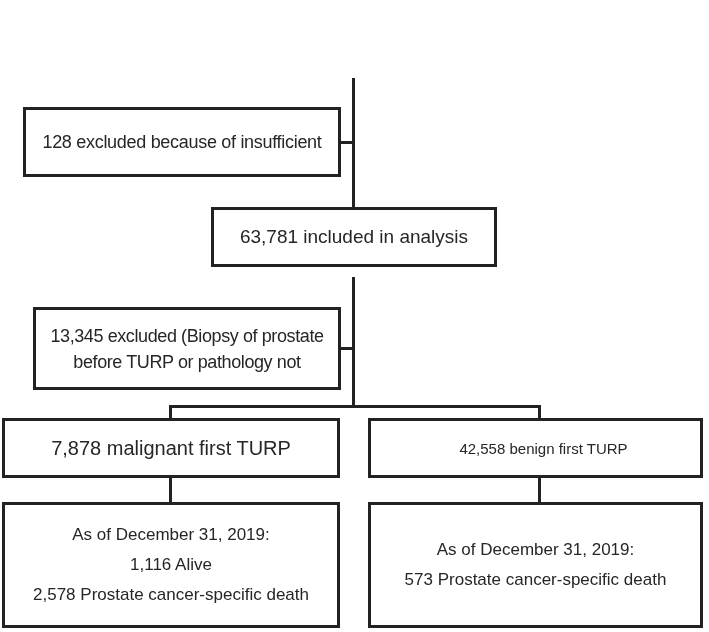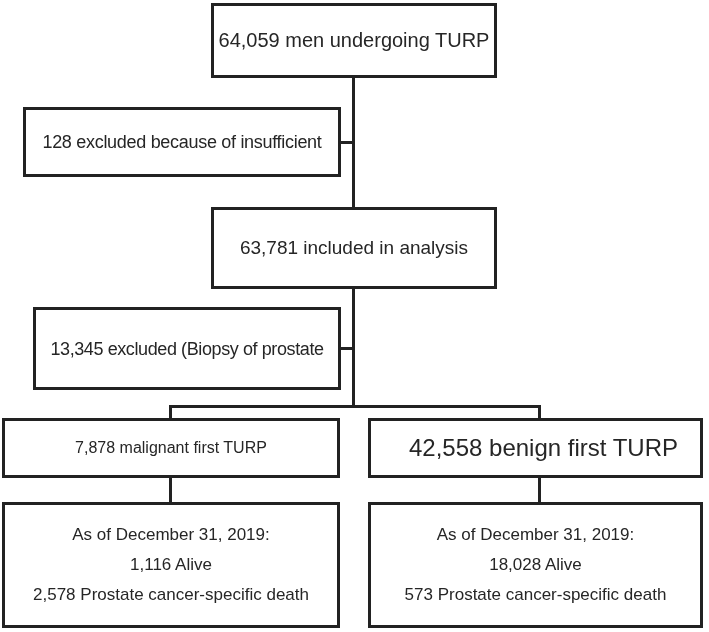--- a/index.html
+++ b/index.html
@@ -27,24 +27,24 @@
     align-items:center;
     text-align:center;
     z-index:2;
   }
   .box .ln{white-space:nowrap;}
   .conn{position:absolute;background:var(--line);z-index:1;}
 
   
   #box-total            {left:211px;top:3px;  width:286px;height:75px;font-size:20px;}
   #box-excluded-1       {left:23px; top:107px;width:318px;height:70px;font-size:18px;line-height:28px;letter-spacing:-0.3px;}
-  #box-included         {left:211px;top:207px;width:286px;height:82px;font-size:19px;}
+  #box-included         {left:211px;top:207px;width:286px;height:60px;font-size:19px;}
   #box-excluded-2       {left:33px; top:307px;width:308px;height:83px;font-size:18px;line-height:26px;letter-spacing:-0.4px;}
-  #box-malignant        {left:2px;  top:418px;width:338px;height:60px;font-size:16px;}
-  #box-benign           {left:368px;top:418px;width:335px;height:60px;font-size:24px;padding-left:16px;}
+  #box-malignant        {left:2px;  top:418px;width:338px;height:60px;font-size:20px;}
+  #box-benign           {left:368px;top:418px;width:335px;height:60px;font-size:15px;padding-left:16px;}
   #box-malignant-outcome{left:2px;  top:502px;width:338px;height:126px;font-size:17px;line-height:30px;}
   #box-benign-outcome   {left:368px;top:502px;width:335px;height:126px;font-size:17px;line-height:30px;}
 
   
   #conn-v-top        {left:352px;top:78px; width:3px;  height:129px;}
   #conn-h-excl1      {left:341px;top:141px;width:11px; height:3px;}
   #conn-v-mid        {left:352px;top:277px;width:3px;  height:131px;}
   #conn-h-excl2      {left:341px;top:347px;width:11px; height:3px;}
   #conn-branch-h     {left:169px;top:405px;width:372px;height:3px;}
   #conn-drop-left    {left:169px;top:405px;width:3px;  height:13px;}
@@ -60,49 +60,46 @@
   <div class="conn" id="conn-v-top"></div>
   <div class="conn" id="conn-h-excl1"></div>
   <div class="conn" id="conn-v-mid"></div>
   <div class="conn" id="conn-h-excl2"></div>
   <div class="conn" id="conn-branch-h"></div>
   <div class="conn" id="conn-drop-left"></div>
   <div class="conn" id="conn-drop-right"></div>
   <div class="conn" id="conn-v-mal-out"></div>
   <div class="conn" id="conn-v-ben-out"></div>
 
-  <div class="box" id="box-total">
-    <div class="ln">64,059 men undergoing TURP</div>
-  </div>
 
   <div class="box" id="box-excluded-1">
     <div class="ln">128 excluded because of insufficient</div>
   </div>
 
   <div class="box" id="box-included">
     <div class="ln">63,781 included in analysis</div>
   </div>
 
   <div class="box" id="box-excluded-2">
     <div class="ln">13,345 excluded (Biopsy of prostate</div>
+    <div class="ln">before TURP or pathology not</div>
   </div>
 
   <div class="box" id="box-malignant">
     <div class="ln">7,878 malignant first TURP</div>
   </div>
 
   <div class="box" id="box-benign">
     <div class="ln">42,558 benign first TURP</div>
   </div>
 
   <div class="box" id="box-malignant-outcome">
     <div class="ln">As of December 31, 2019:</div>
     <div class="ln">1,116 Alive</div>
     <div class="ln">2,578 Prostate cancer-specific death</div>
   </div>
 
   <div class="box" id="box-benign-outcome">
     <div class="ln">As of December 31, 2019:</div>
-    <div class="ln">18,028 Alive</div>
     <div class="ln">573 Prostate cancer-specific death</div>
   </div>
 
 </div>
 
 </body></html>

